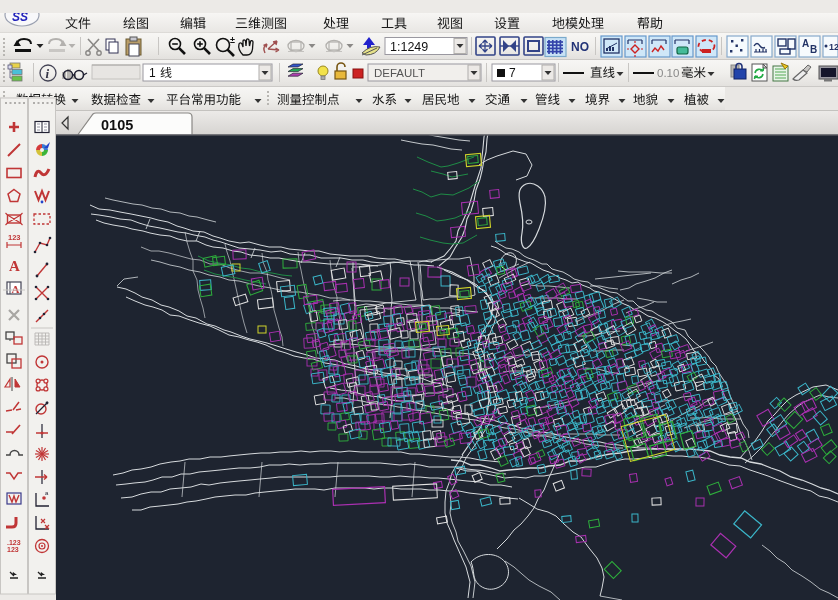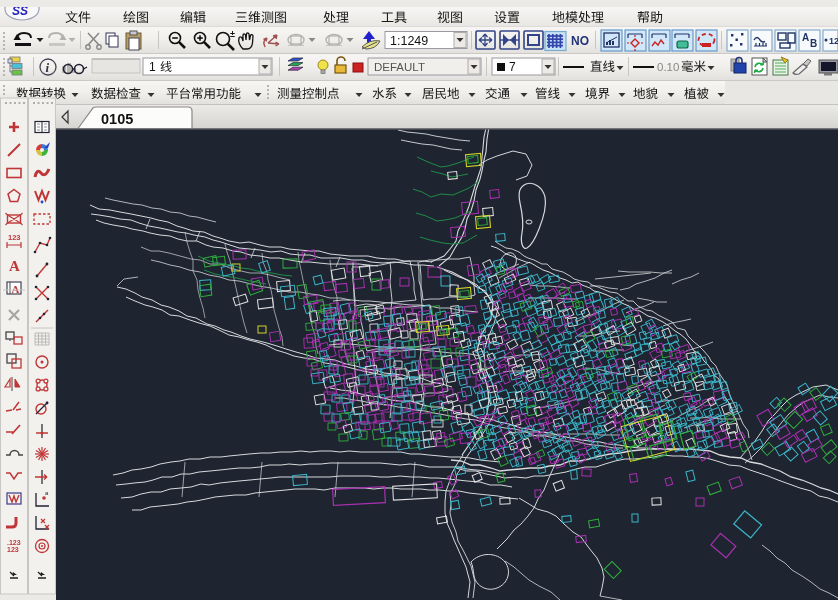--- a/index.html
+++ b/index.html
@@ -1,15 +1,15 @@
 <!DOCTYPE html>
 <html><head><meta charset="utf-8"><style>
 *{margin:0;padding:0;box-sizing:border-box}
 html,body{width:838px;height:600px;overflow:hidden;font-family:"Liberation Sans",sans-serif;background:#eceae7}
-#chrome{position:absolute;left:0;top:7px}
+#chrome{position:absolute;left:0;top:13px}
 #lefttb{position:absolute;left:0;top:97px}
 #canvas{position:absolute;left:56px;top:122px;width:782px;height:478px;background:#1e2430}
 </style></head>
 <body>
 <div id="canvas"><svg width="782" height="478" viewBox="56 122 782 478">
       <path d="M90 205 L99 209 L110 210 L120 212 L131 214 L141 216 L151 218 L158 220 L168 222 L177 226 L184 228 L193 231 L204 232 L213 236 L220 238 L229 241 L240 243 L249 242 L260 245 L269 247 L281 247 L289 249 L300 250 L310 251 L319 251 L330 254 L340 255 L350 256 L360 256 L368 256 L377 258 L388 259 L395 259 L404 261 L414 261 L423 261 L432 262" fill="none" stroke="#d6dadd" stroke-width="1"></path>
       <path d="M91 214 L99 215 L111 217 L120 219 L131 220 L139 223 L149 226 L160 228 L169 230 L178 232 L186 233 L194 235 L205 237 L213 240 L221 242 L230 245 L239 248 L250 249 L260 250 L271 252 L281 251 L290 254 L300 255 L310 255 L321 258 L330 258 L341 258 L352 260 L363 260 L371 262 L383 263 L394 262 L403 263 L414 265 L423 265 L434 266" fill="none" stroke="#d6dadd" stroke-width="1"></path>
       <path d="M96 220 L104 223 L113 225 L125 227 L132 229 L143 231 L150 233 L160 235 L170 236 L178 239 L187 241 L197 241 L206 245 L213 247 L223 248 L233 251 L241 252 L250 255 L260 256 L270 258 L279 258 L290 260 L301 262 L310 262 L319 263 L329 264 L341 264 L350 264 L359 264 L368 265 L378 266" fill="none" stroke="#d6dadd" stroke-width="1"></path>
       <path d="M105 198 L113 200 L123 202 L133 204 L142 205 L152 208 L161 209 L170 212 L180 213 L189 216 L197 217 L208 220 L216 222" fill="none" stroke="#d6dadd" stroke-width="0.8"></path>
       <path d="M150 219 L146 229" fill="none" stroke="#d6dadd" stroke-width="0.8"></path>

